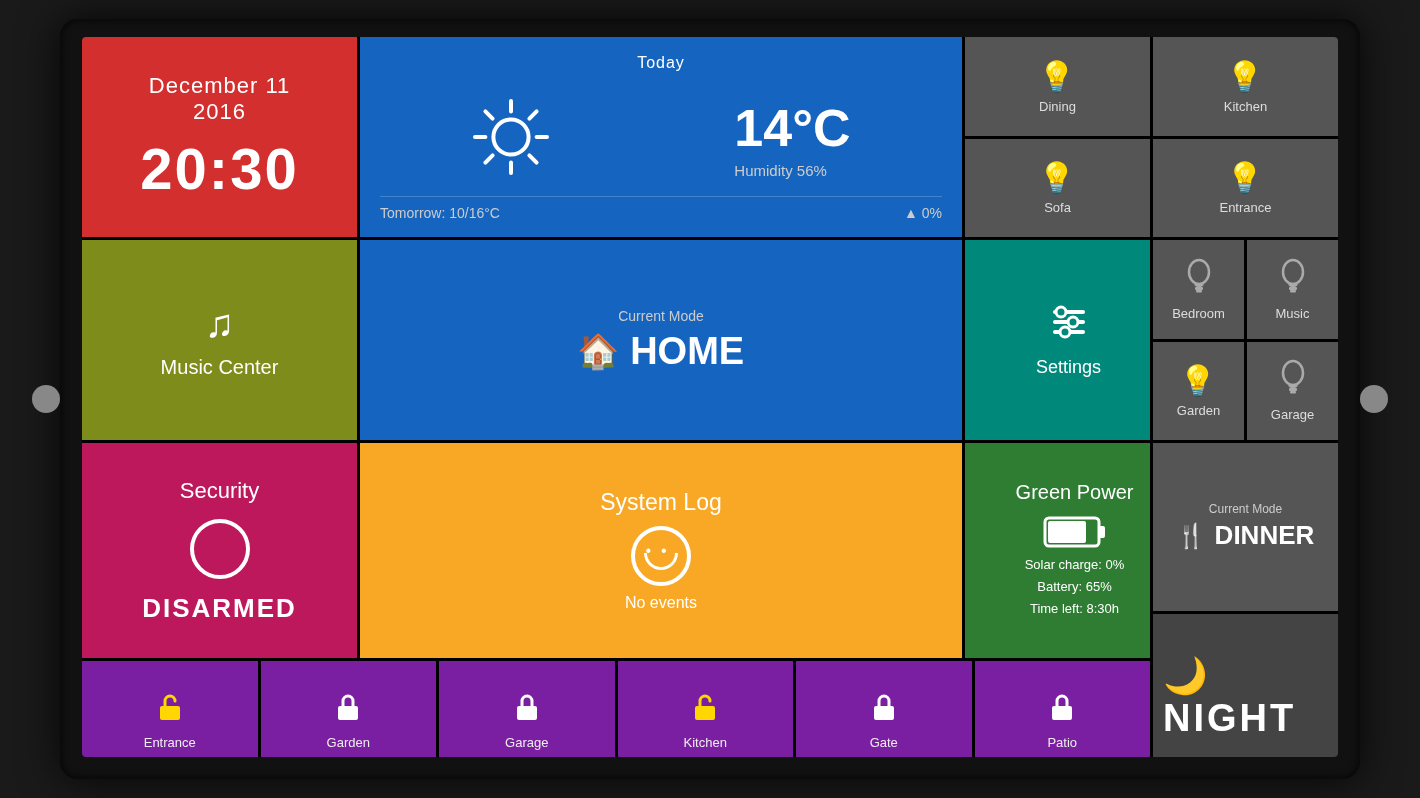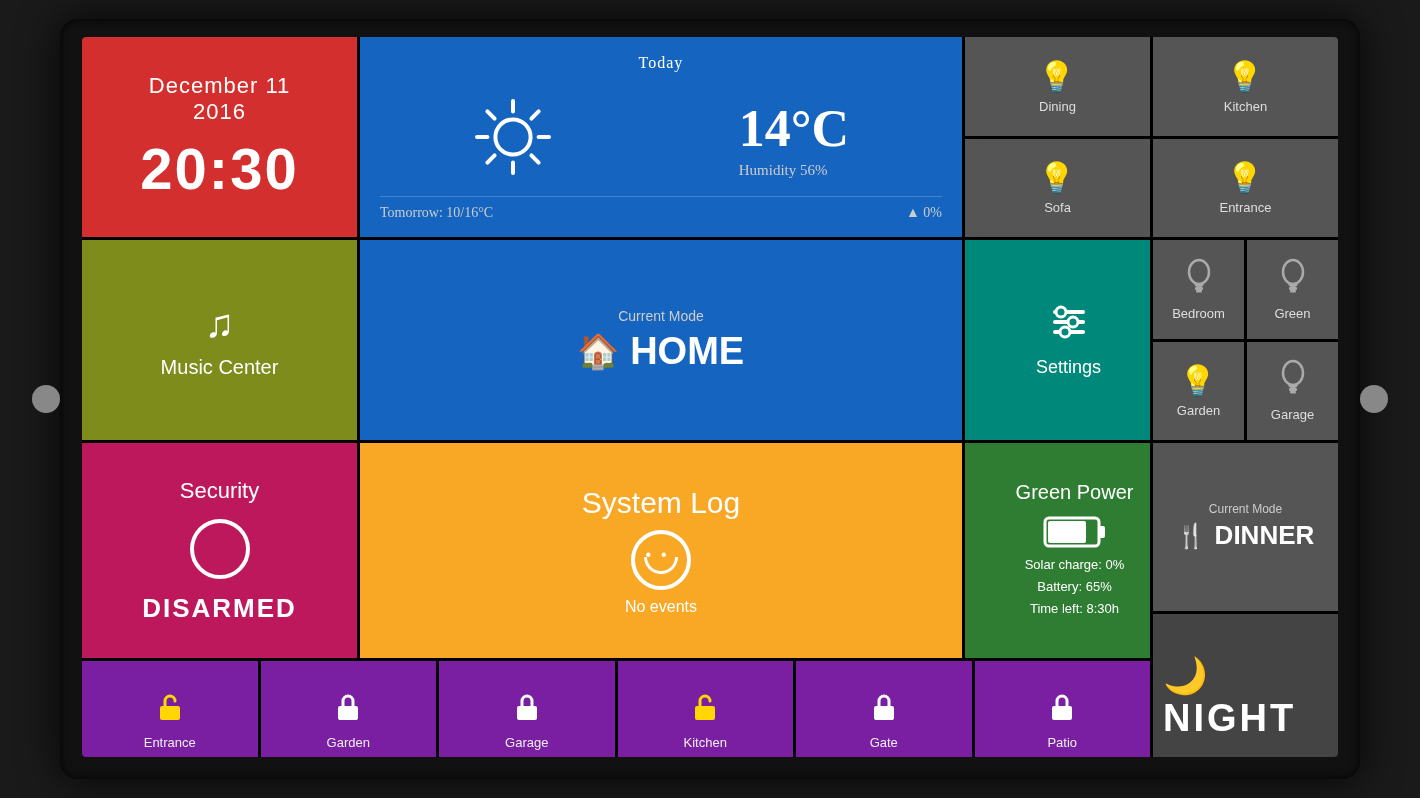--- a/index.html
+++ b/index.html
@@ -88,21 +88,20 @@
       letter-spacing: 2px;
     }
 
     
     .tile-weather {
       background: #1565c0;
       grid-column: 2;
       grid-row: 1;
       align-items: flex-start;
       padding: 20px;
-      font-family: Liberation Serif, serif;
     }
     .tile-weather .weather-today {
       font-size: 16px;
       text-align: center;
       width: 100%;
       margin-bottom: 5px;
       letter-spacing: 1px;
     }
     .tile-weather .weather-main {
       display: flex;
@@ -222,21 +221,21 @@
       letter-spacing: 2px;
     }
 
     
     .tile-syslog {
       background: #f9a825;
       grid-column: 2;
       grid-row: 3;
     }
     .tile-syslog .syslog-label {
-      font-size: 30px;
+      font-size: 23px;
       font-weight: 300;
       margin-bottom: 10px;
     }
     .tile-syslog .syslog-status {
       font-size: 16px;
       color: #fff;
     }
 
     
     .tile-greenpower {
@@ -436,21 +435,21 @@
       </div>
       <div class="tile tile-light" style="background:#555;">
         <div class="light-icon" style="color:#aaa;">
           <svg width="28" height="36" viewBox="0 0 28 36" fill="none" xmlns="http://www.w3.org/2000/svg">
             <ellipse cx="14" cy="14" rx="10" ry="12" fill="none" stroke="#aaa" stroke-width="2.5"></ellipse>
             <path d="M10 26 Q14 30 18 26" fill="none" stroke="#aaa" stroke-width="2.5"></path>
             <rect x="10" y="29" width="8" height="3" rx="1" fill="#aaa"></rect>
             <rect x="11" y="32" width="6" height="2.5" rx="1" fill="#aaa"></rect>
           </svg>
         </div>
-        <div class="light-label">Green</div>
+        <div class="light-label">Music</div>
       </div>
       <div class="tile tile-light" style="background:#555;">
         <div class="light-icon" style="color:#d4c800;">💡</div>
         <div class="light-label">Garden</div>
       </div>
       <div class="tile tile-light" style="background:#555;">
         <div class="light-icon" style="color:#aaa;">
           <svg width="28" height="36" viewBox="0 0 28 36" fill="none" xmlns="http://www.w3.org/2000/svg">
             <ellipse cx="14" cy="14" rx="10" ry="12" fill="none" stroke="#aaa" stroke-width="2.5"></ellipse>
             <path d="M10 26 Q14 30 18 26" fill="none" stroke="#aaa" stroke-width="2.5"></path>

